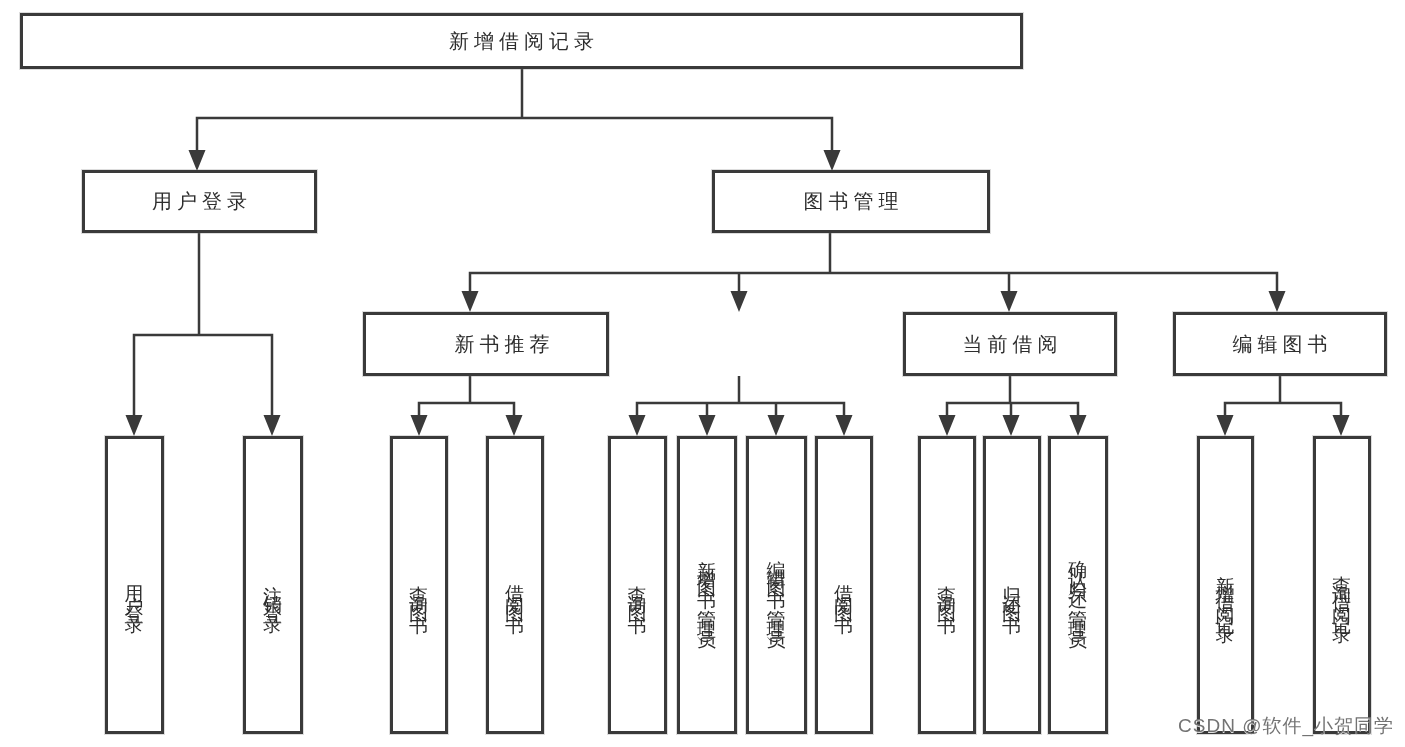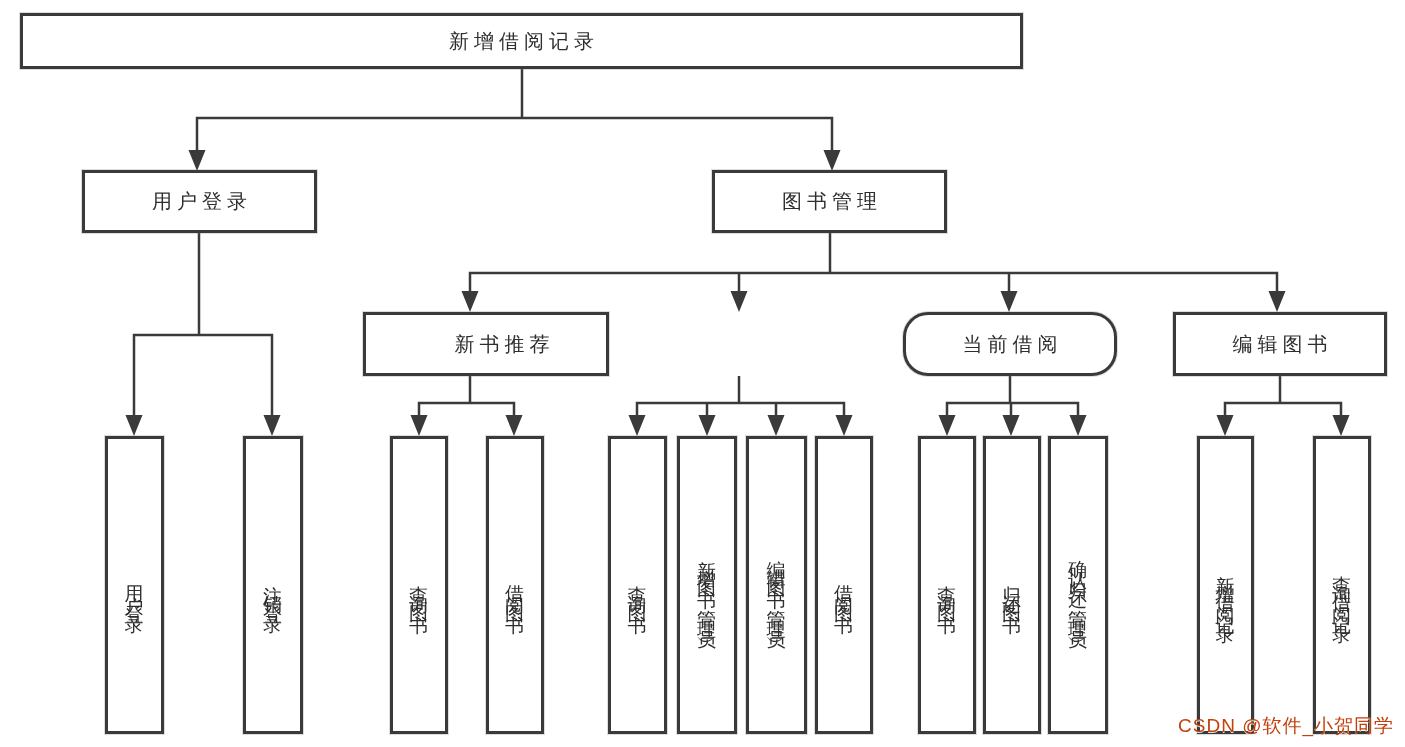--- a/index.html
+++ b/index.html
@@ -41,21 +41,21 @@
     letter-spacing: 10px;
     margin-bottom: -10px;
     white-space: nowrap;
   }
   .watermark {
     position: absolute;
     right: 11px;
     top: 713px;
     font-size: 19px;
     letter-spacing: 1px;
-    color: #c2410c;
+    color: #737373;
     text-shadow: 0 1px 0 rgba(255,255,255,0.85);
     white-space: nowrap;
   }
 </style>
 </head>
 <body>
 
 <div class="stage">
 
   <svg class="connectors" width="1405" height="747" viewBox="0 0 1405 747">
@@ -103,28 +103,28 @@
       M1332.5 415 L1349.5 415 L1341 436 Z"></path>
   </svg>
 
   <div class="box" style="left:20px; top:13px; width:1003px; height:56px;">
     <span class="hlabel">新增借阅记录</span>
   </div>
 
   <div class="box" style="left:82px; top:170px; width:235px; height:63px;">
     <span class="hlabel">用户登录</span>
   </div>
-  <div class="box" style="left:712px; top:170px; width:235px; height:63px;">
+  <div class="box" style="left:712px; top:170px; width:278px; height:63px;">
     <span class="hlabel">图书管理</span>
   </div>
 
   <div class="box" style="left:363px; top:312px; width:246px; height:64px;padding-left:32px;">
     <span class="hlabel">新书推荐</span>
   </div>
-  <div class="box" style="left:903px; top:312px; width:214px; height:64px;border-radius:25px;">
+  <div class="box" style="left:903px; top:312px; width:214px; height:64px;">
     <span class="hlabel">当前借阅</span>
   </div>
   <div class="box" style="left:1173px; top:312px; width:214px; height:64px;">
     <span class="hlabel">编辑图书</span>
   </div>
 
   <div class="box" style="left:105px; top:436px; width:59px; height:298px;">
     <span class="vtext">用户登录</span>
   </div>
   <div class="box" style="left:243px; top:436px; width:60px; height:298px;">

